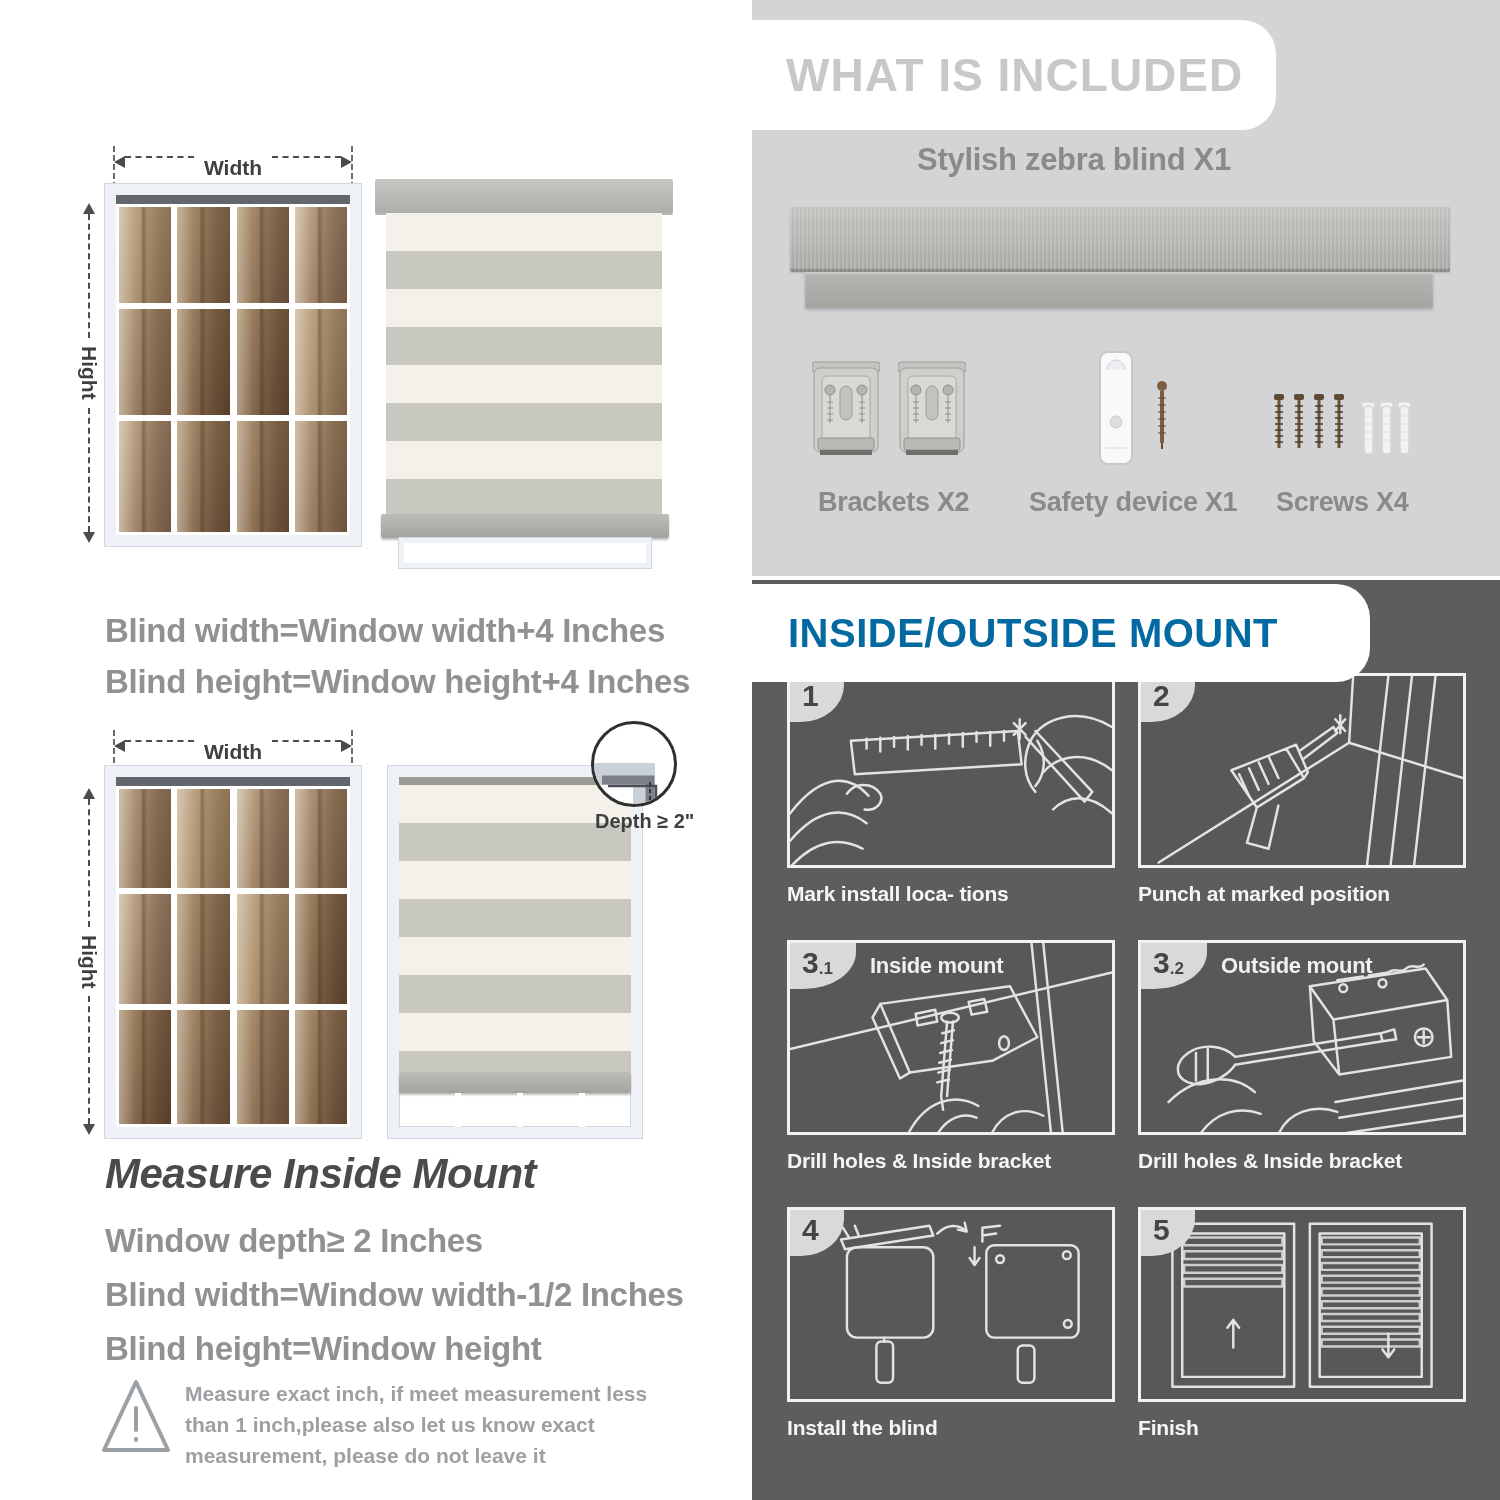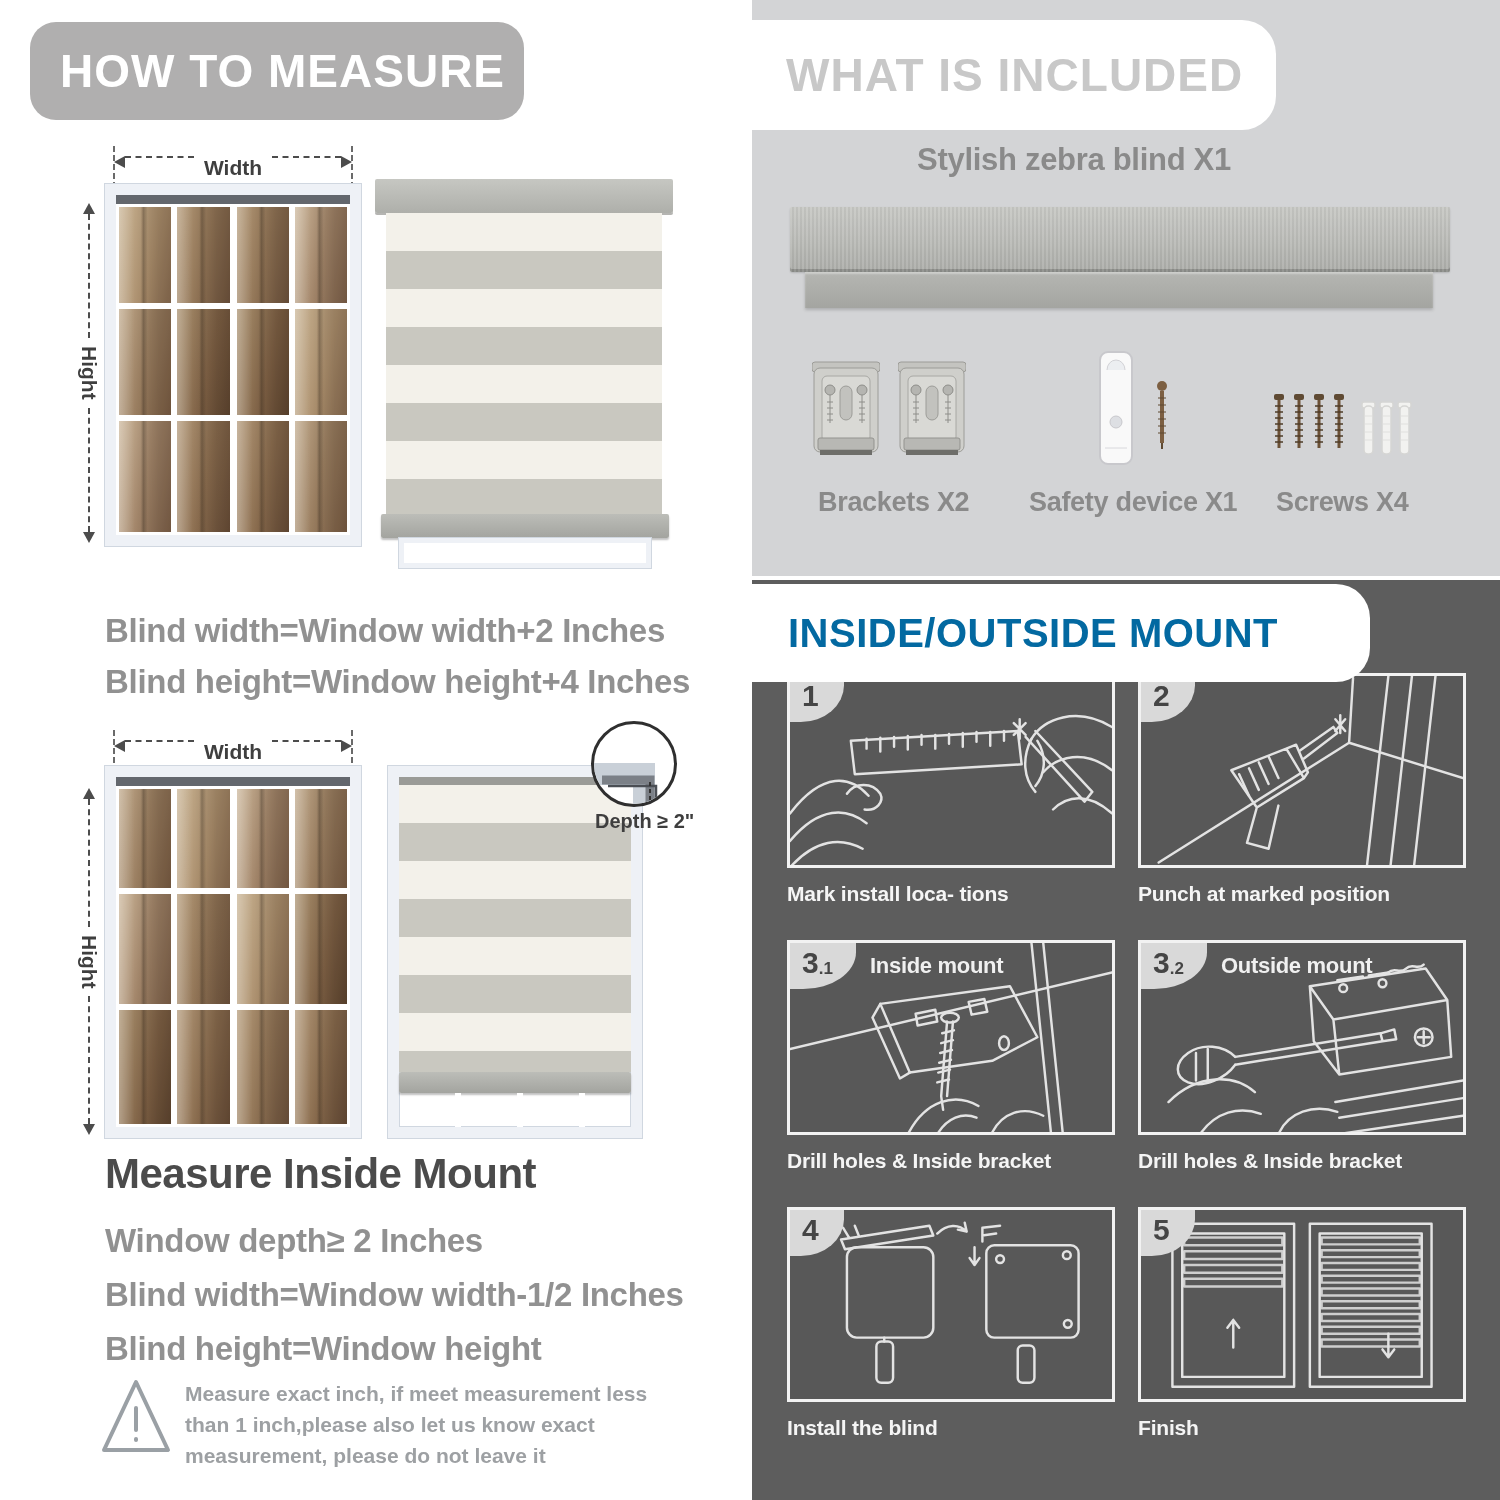--- a/index.html
+++ b/index.html
@@ -100,23 +100,20 @@
   .warn-svg path{fill:none;stroke:#9aa0a5;stroke-width:4;stroke-linejoin:round;stroke-linecap:round;}
 </style>
 </head>
 <body>
 
 <div id="canvas">
 
   <div class="abs panel-light"></div>
   <div class="abs panel-dark"></div>
 
-  <div class="abs pill-left">
-    <span>HOW TO MEASURE</span>
-  </div>
 
   <div class="abs guide" style="left:113px;top:146px;height:42px;"></div>
   <div class="abs guide" style="left:351px;top:146px;height:42px;"></div>
   <div class="abs arrowH" style="left:114px;top:156px;width:238px;">
     <div class="ah-l"></div>
       <div class="line"></div>
     <span class="lbl">Width</span>
     <div class="line"></div>
       <div class="ah-r"></div>
   </div>
@@ -148,21 +145,21 @@
           <div class="pane p3"></div>
       </div>
     </div>
   </div>
 
   <div class="abs cassette" style="left:375px;top:179px;width:298px;height:34px;"></div>
   <div class="abs stripes" style="left:386px;top:213px;width:276px;height:301px;"></div>
   <div class="abs rail" style="left:381px;top:514px;width:288px;height:24px;"></div>
   <div class="abs scene mullions" style="left:399px;top:538px;width:252px;height:30px;border:5px solid #eef1f6;box-sizing:border-box;box-shadow:0 0 0 1px #d0d7e0;"></div>
 
-  <div class="abs t-body" style="left:105px;top:612px;">Blind width=Window width+2 Inches</div>
+  <div class="abs t-body" style="left:105px;top:612px;">Blind width=Window width+4 Inches</div>
   <div class="abs t-body" style="left:105px;top:663px;text-align:right;">Blind height=Window height+4 Inches</div>
 
   <div class="abs guide" style="left:113px;top:730px;height:42px;"></div>
   <div class="abs guide" style="left:351px;top:730px;height:42px;"></div>
   <div class="abs arrowH" style="left:114px;top:740px;width:238px;">
     <div class="ah-l"></div>
       <div class="line"></div>
     <span class="lbl">Width</span>
     <div class="line"></div>
       <div class="ah-r"></div>
@@ -207,21 +204,21 @@
   <div class="abs circle-detail">
     <svg width="80" height="80" viewBox="0 0 80 80">
       <path d="M0,50 H50 V80" fill="none" stroke="#c9d0d8" stroke-width="22"></path>
       <path d="M8,56 H56 V80" fill="none" stroke="#7b8087" stroke-width="9"></path>
       <path d="M14,62 H62 V80" fill="none" stroke="#4a4e54" stroke-width="2.5"></path>
       <path d="M56,58 V80" fill="none" stroke="#333" stroke-width="2" stroke-dasharray="4 3"></path>
     </svg>
   </div>
   <div class="abs depth-lbl" style="left:595px;top:810px;">Depth ≥ 2"</div>
 
-  <div class="abs h-measure" style="left:105px;top:1150px;">Measure Inside Mount</div>
+  <div class="abs h-measure" style="left:105px;top:1150px;font-style:italic;">Measure Inside Mount</div>
   <div class="abs t-body" style="left:105px;top:1222px;">Window depth≥ 2 Inches</div>
   <div class="abs t-body" style="left:105px;top:1276px;">Blind width=Window width-1/2 Inches</div>
   <div class="abs t-body" style="left:105px;top:1330px;">Blind height=Window height</div>
 
   <svg class="abs warn-svg" style="left:100px;top:1374px;" width="72" height="86" viewBox="0 0 72 86">
     <path d="M36,8 L68,76 L4,76 Z"></path>
     <path d="M36,34 L36,56" stroke-width="6"></path>
     <path d="M36,65 L36,66" stroke-width="7"></path>
   </svg>
   <div class="abs t-warn" style="left:185px;top:1378px;width:480px;">

